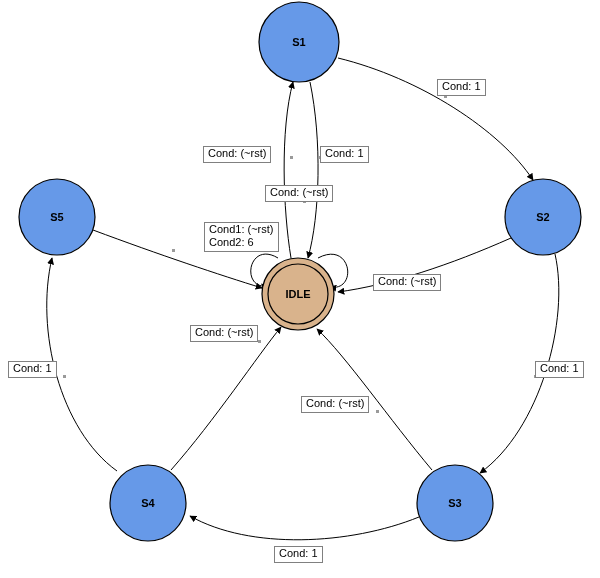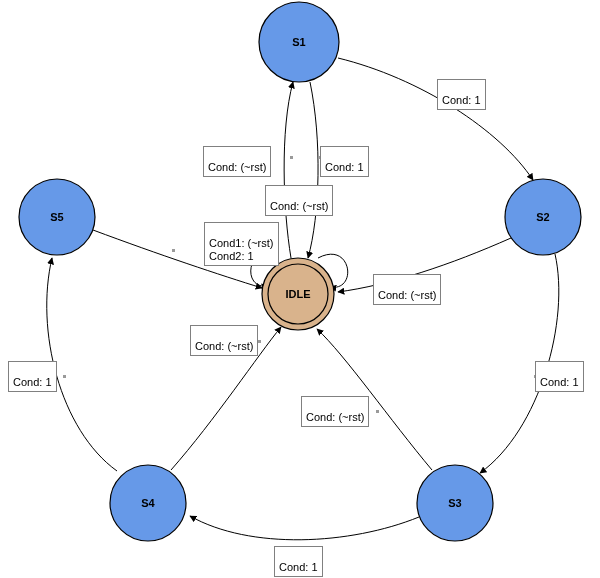--- a/index.html
+++ b/index.html
@@ -47,21 +47,21 @@
     pointer-events: none;
   }
   .edge-label-box {
     position: absolute;
     background: #ffffff;
     border: 1px solid #808080;
     font-family: "Liberation Sans", sans-serif;
     font-size: 11px;
     color: #000000;
     line-height: 13px;
-    padding: 14px 4px 2px 4px;
+    padding: 0 4px 2px 4px;
     white-space: nowrap;
     box-sizing: border-box;
   }
   .edge-label-box .lbl-line { display: block; }
   .anchor-dot {
     position: absolute;
     width: 3px;
     height: 3px;
     background: #9a9a9a;
   }
@@ -159,17 +159,17 @@
       <div class="edge-label-box" style="left: 190px; top: 325px;">
         <span class="lbl-line">Cond: (~rst)</span>
       </div>
       <div class="anchor-dot" style="left: 63px; top: 375px;"></div>
       <div class="edge-label-box" style="left: 8px; top: 361px;">
         <span class="lbl-line">Cond: 1</span>
       </div>
       <div class="anchor-dot" style="left: 172px; top: 249px;"></div>
       <div class="edge-label-box" style="left: 175px; top: 222px; margin-left: 29px;">
         <span class="lbl-line">Cond1: (~rst)</span>
-        <span class="lbl-line">Cond2: 1</span>
+        <span class="lbl-line">Cond2: 6</span>
       </div>
     </div>
 
 </div>
 
 </body></html>

